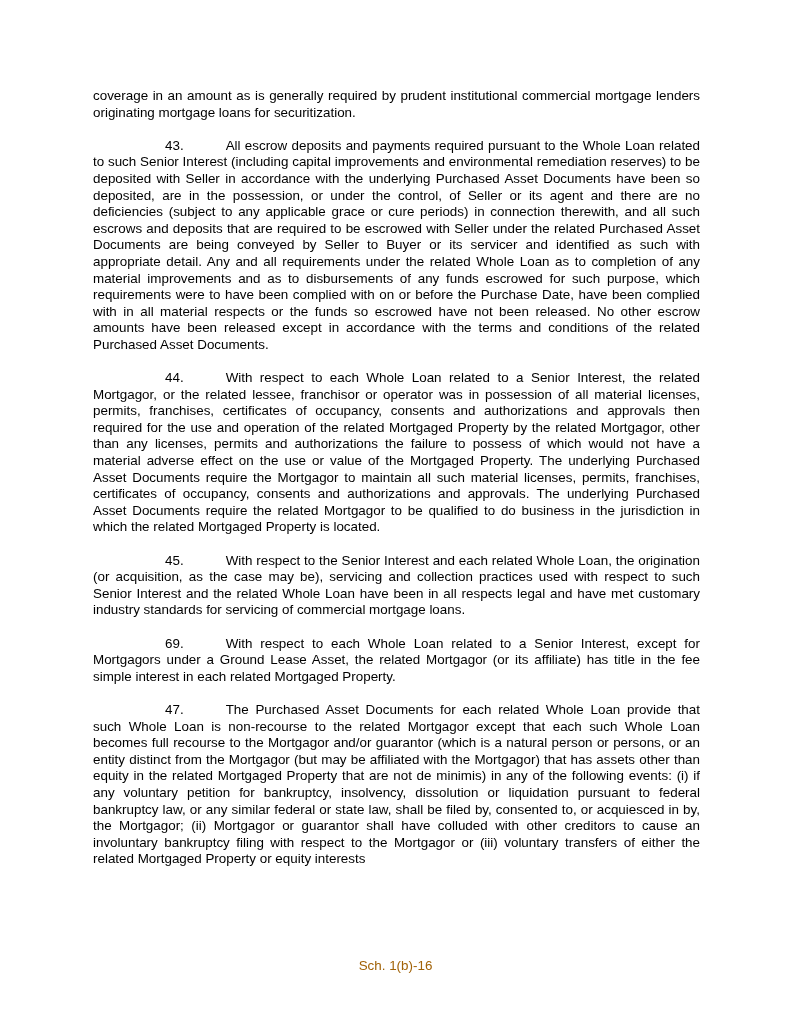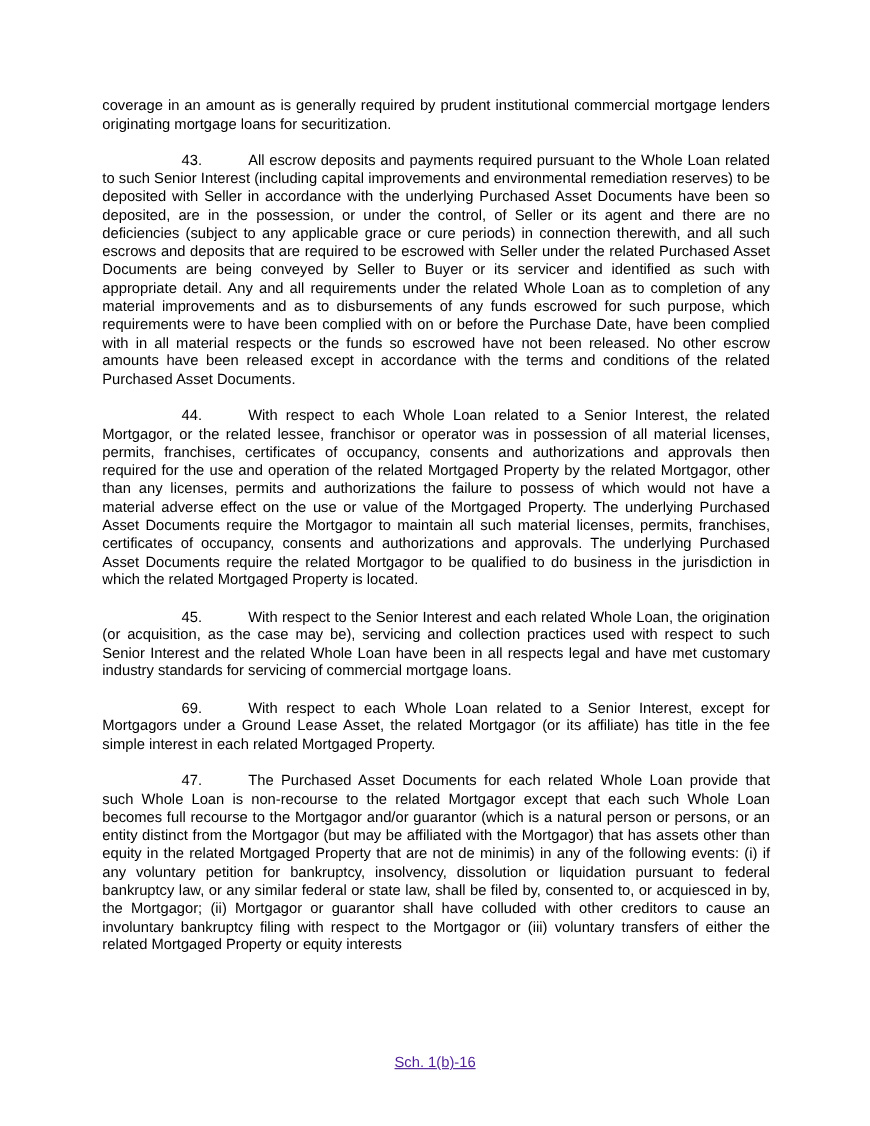--- a/index.html
+++ b/index.html
@@ -36,22 +36,21 @@
     width: 42px;
   }
   .footer {
     position: absolute;
     left: 0;
     right: 0;
     top: 958px;
     text-align: center;
     font-family: "Liberation Sans", sans-serif;
     font-size: 13.4px;
-    color: #4c1d95;
-    text-decoration: underline;
+    color: #a16207;
   }
 </style>
 </head>
 <body>
 
 <div class="page">
 
   <p class="para continuation">coverage in an amount as is generally required by prudent institutional commercial mortgage lenders originating mortgage loans for securitization.</p>
 
   <p class="para numbered"><span class="pnum">43.</span><span class="ptab"></span><span class="ptext">All escrow deposits and payments required pursuant to the Whole Loan related to such Senior Interest (including capital improvements and environmental remediation reserves) to be deposited with Seller in accordance with the underlying Purchased Asset Documents have been so deposited, are in the possession, or under the control, of Seller or its agent and there are no deficiencies (subject to any applicable grace or cure periods) in connection therewith, and all such escrows and deposits that are required to be escrowed with Seller under the related Purchased Asset Documents are being conveyed by Seller to Buyer or its servicer and identified as such with appropriate detail.  Any and all requirements under the related Whole Loan as to completion of any material improvements and as to disbursements of any funds escrowed for such purpose, which requirements were to have been complied with on or before the Purchase Date, have been complied with in all material respects or the funds so escrowed have not been released.  No other escrow amounts have been released except in accordance with the terms and conditions of the related Purchased Asset Documents.</span></p>

